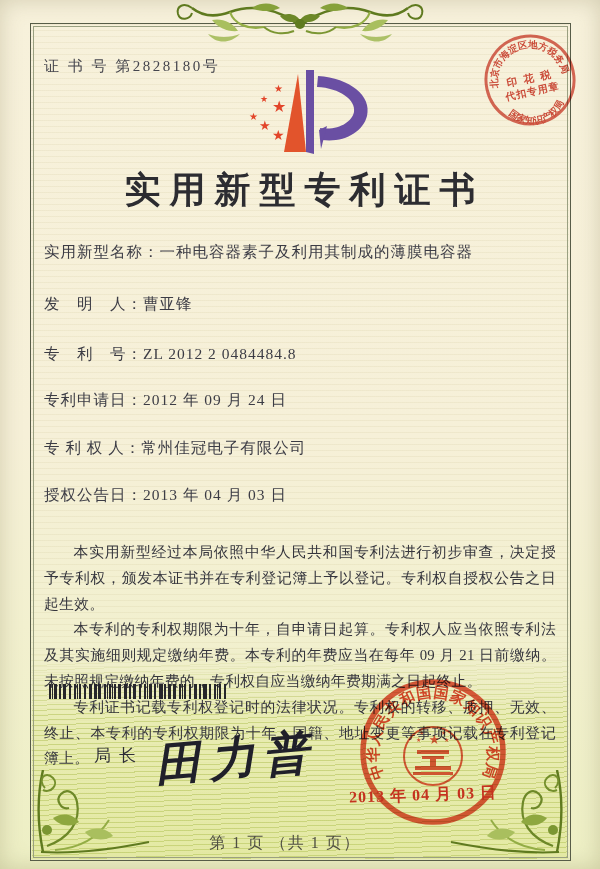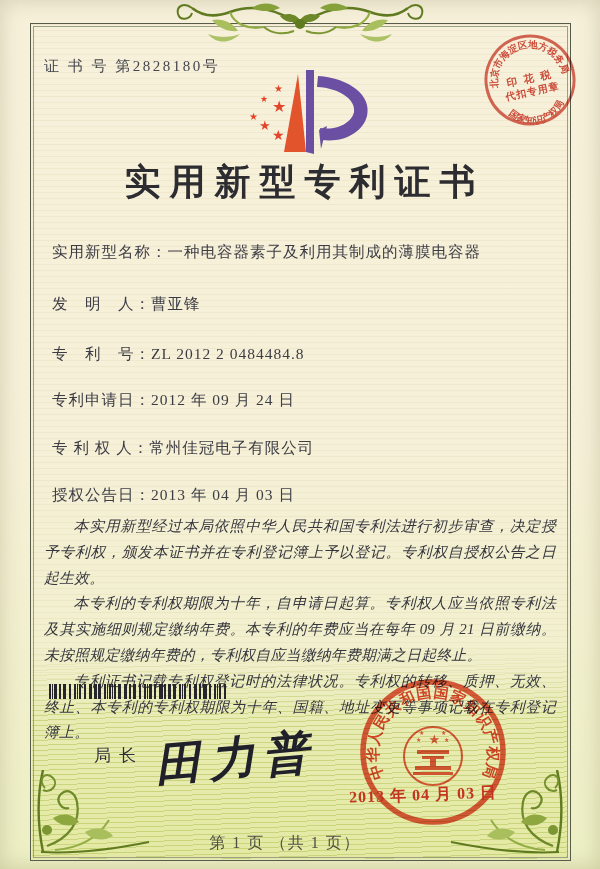--- a/index.html
+++ b/index.html
@@ -21,27 +21,27 @@
       linear-gradient(180deg,rgba(231,236,178,.15) 0,rgba(229,234,168,.65) 70px,rgba(226,232,158,.85) 100%);
     -webkit-mask-image:linear-gradient(180deg,transparent 0,#000 70px);
             mask-image:linear-gradient(180deg,transparent 0,#000 70px);
   }
   
   .frame{position:absolute;left:30px;top:23px;width:539px;height:836px;border:1.5px solid #575c48;z-index:2;}
   .frame-inner{position:absolute;left:2px;top:2px;right:2px;bottom:2px;border:1px solid #9aa081;}
   
   .cert-number{position:absolute;left:44px;top:57px;z-index:4;font-size:15px;letter-spacing:2.5px;color:#45454d;}
   .logo{position:absolute;left:222px;top:70px;z-index:3;}
-  .title{position:absolute;left:0;right:0;top:150px;z-index:4;margin:8px;text-align:center;
+  .title{position:absolute;left:0;right:0;top:150px;z-index:4;margin:16px;text-align:center;
          font-size:36px;font-weight:700;letter-spacing:9px;color:#2c2c31;text-indent:9px;}
   
-  .field{position:absolute;left:52px;z-index:4;font-size:15.5px;color:#3c3c45;letter-spacing:1px;white-space:nowrap;}
+  .field{position:absolute;left:44px;z-index:4;font-size:15.5px;color:#3c3c45;letter-spacing:1px;white-space:nowrap;}
   .f0{top:242px}.f1{top:294px}.f2{top:344px}.f3{top:390px}.f4{top:438px}.f5{top:485px}
   
-  .body-text{position:absolute;left:44px;top:514px;width:512px;z-index:4;color:#35353d;font-style:italic;}
+  .body-text{position:absolute;left:44px;top:540px;width:512px;z-index:4;color:#35353d;}
   .body-text p{margin:0;font-size:14.8px;line-height:25.8px;letter-spacing:.3px;text-indent:2em;text-align:justify;}
   
   .barcode{position:absolute;left:49px;top:684px;width:177px;height:15px;z-index:4;background:
     repeating-linear-gradient(90deg,#26262a 0 2px,transparent 2px 5px),
     repeating-linear-gradient(90deg,#26262a 0 1px,transparent 1px 7px),
     repeating-linear-gradient(90deg,transparent 0 3px,#26262a 3px 4px,transparent 4px 11px);}
   
   .director-label{position:absolute;left:94px;top:744px;z-index:4;font-size:17px;letter-spacing:8px;color:#2e2e36;}
   .signature{position:absolute;left:145px;top:712px;z-index:5;}
   

